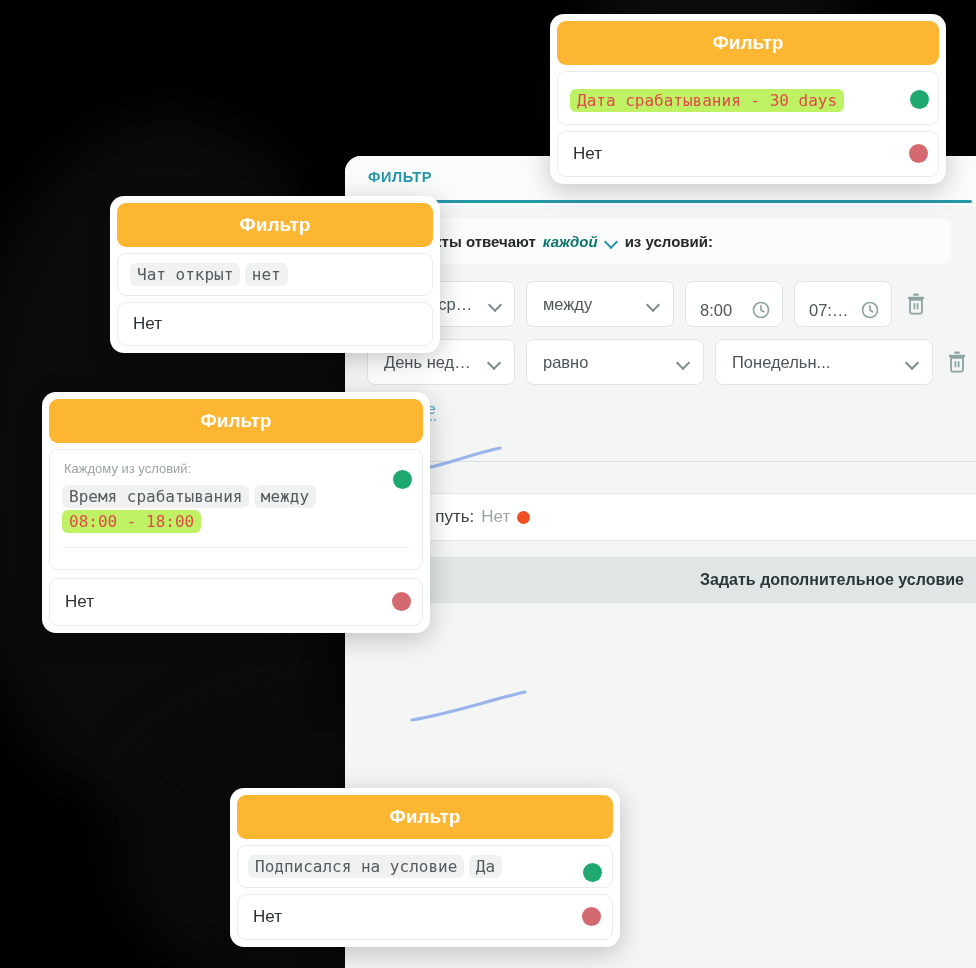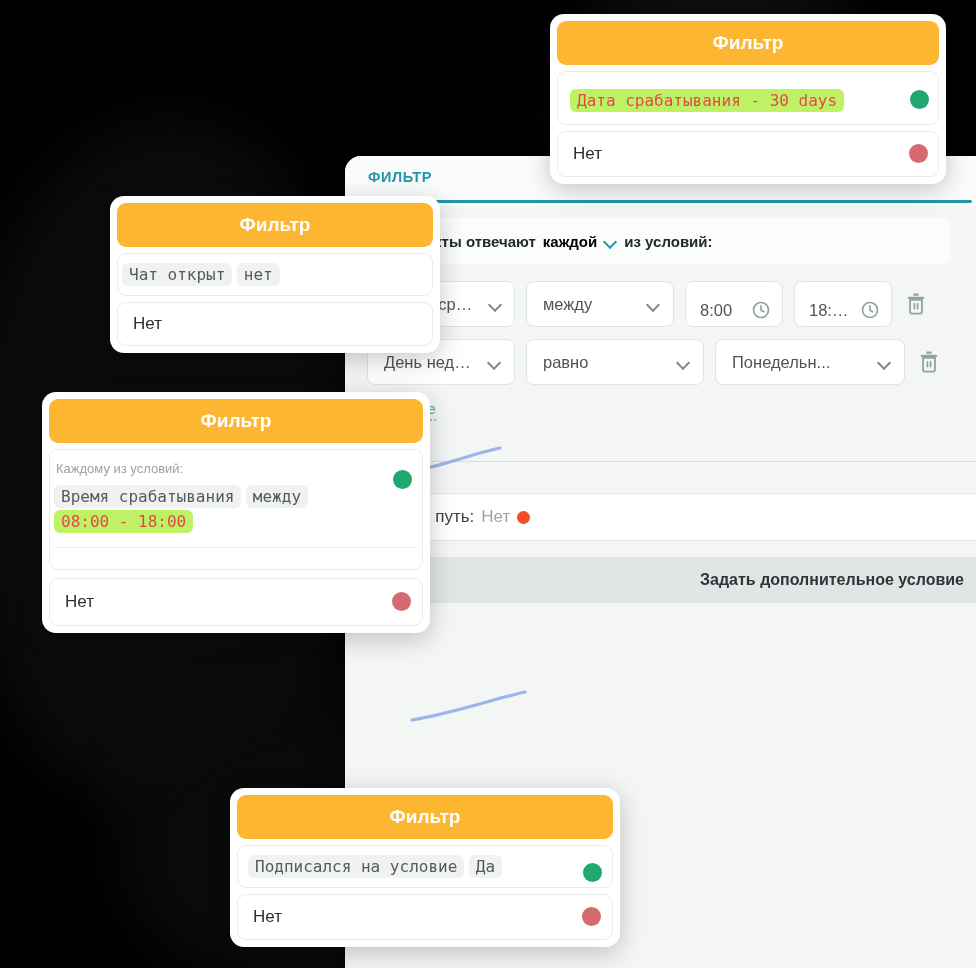--- a/index.html
+++ b/index.html
@@ -30,41 +30,41 @@
   }
   #main-panel .tab-underline{
     position:absolute;left:22px;top:44px;width:605px;height:3px;background:#2596a8;border-radius:2px;
   }
 
   .any-row{
     position:absolute;left:22px;top:62px;width:584px;height:46px;background:#fbfcfc;
     border-radius:8px;display:flex;align-items:center;padding:0 0 0 24px;box-sizing:border-box;
     font-size:15px;font-weight:700;color:#24292b;gap:7px;
   }
-  .any-row .link{color:#000000;font-weight:700;}
+  .any-row .link{color:#0f766e;font-weight:700;font-style:italic;}
   .chev{display:inline-block;width:13px;height:13px;position:relative;}
   .chev::before{
     content:"";position:absolute;left:1px;top:2px;width:8px;height:8px;
     border-right:2px solid #2596a8;border-bottom:2px solid #2596a8;transform:rotate(45deg);
   }
   .chev.gray::before{border-color:#7b8a8c;}
 
   .cond-row{position:absolute;left:22px;display:flex;align-items:center;gap:11px;}
   .cond-row.r1{top:125px;}
   .cond-row.r2{top:183px;}
 
   .sel{
     background:#fff;border:1px solid #dfe4e5;border-radius:8px;height:46px;
     display:flex;align-items:center;justify-content:space-between;
     padding:0 13px 0 16px;box-sizing:border-box;font-size:16.5px;color:#4d5659;gap:10px;
   }
   .sel.w-field{width:148px;}
   .sel.w-op{width:148px;}
   .sel.w-op-wide{width:178px;}
-  .sel.w-val{width:190px;}
+  .sel.w-val{width:218px;}
   .sel.w-time{width:98px;justify-content:space-between;padding:12px 11px 0 14px;}
   .sel .v{white-space:nowrap;overflow:hidden;text-overflow:ellipsis;}
 
   .clock{width:20px;height:20px;flex:0 0 auto;}
   .trash{width:22px;height:24px;flex:0 0 auto;margin-left:2px;}
 
   .add-cond{
     position:absolute;left:22px;top:244px;font-size:15px;color:#4aa8bc;
     border-bottom:2px dotted #8ec6d4;padding-bottom:2px;
   }
@@ -85,21 +85,21 @@
   }
 
   
   .card{position:absolute;background:#fff;border-radius:14px;padding:7px;box-sizing:border-box;
         box-shadow:0 6px 26px rgba(0,0,0,.22);}
   .card .hdr{
     background:#fcb632;border-radius:9px;height:44px;display:flex;align-items:center;
     justify-content:center;color:#fff;font-size:19px;font-weight:700;
   }
   .card .body{
-    border:1px solid #e7eceb;border-radius:9px;margin-top:6px;padding:9px 4px;position:relative;
+    border:1px solid #e7eceb;border-radius:9px;margin-top:6px;padding:9px 12px;position:relative;
   }
   .card .foot{
     border:1px solid #e7eceb;border-radius:9px;margin-top:6px;height:44px;display:flex;
     align-items:center;padding:0 15px;font-size:17px;color:#2a3033;position:relative;
   }
   .pill{
     display:inline-block;background:#f0f2f2;border-radius:6px;padding:2px 7px;
     font-family:"DejaVu Sans Mono",monospace;font-size:16px;color:#535b5e;
   }
   .pill.val{background:#bef264;color:#e24a4a;}
@@ -167,21 +167,21 @@
         <span class="chev gray"></span>
       </div>
       <div class="sel w-time">
         <span class="v">8:00</span>
         <svg class="clock" viewBox="0 0 24 24">
           <circle cx="12" cy="12" r="9" fill="none" stroke="#8fa3a3" stroke-width="2"></circle>
           <path d="M12 7v5.2l3.3 2" fill="none" stroke="#8fa3a3" stroke-width="2" stroke-linecap="round"></path>
         </svg>
       </div>
       <div class="sel w-time">
-        <span class="v">18:00</span>
+        <span class="v">07:00</span>
         <svg class="clock" viewBox="0 0 24 24">
           <circle cx="12" cy="12" r="9" fill="none" stroke="#8fa3a3" stroke-width="2"></circle>
           <path d="M12 7v5.2l3.3 2" fill="none" stroke="#8fa3a3" stroke-width="2" stroke-linecap="round"></path>
         </svg>
       </div>
       <svg class="trash" viewBox="0 0 24 26">
         <rect x="9" y="1.5" width="6" height="2.6" rx="1" fill="#8fa3a3"></rect>
         <rect x="3" y="5" width="18" height="2.6" rx="1.2" fill="#8fa3a3"></rect>
         <path d="M5.5 8.5h13v12.6a2.4 2.4 0 0 1-2.4 2.4H7.9a2.4 2.4 0 0 1-2.4-2.4z" fill="none" stroke="#8fa3a3" stroke-width="2"></path>
         <rect x="9.3" y="12" width="1.9" height="7" rx=".9" fill="#8fa3a3"></rect>

